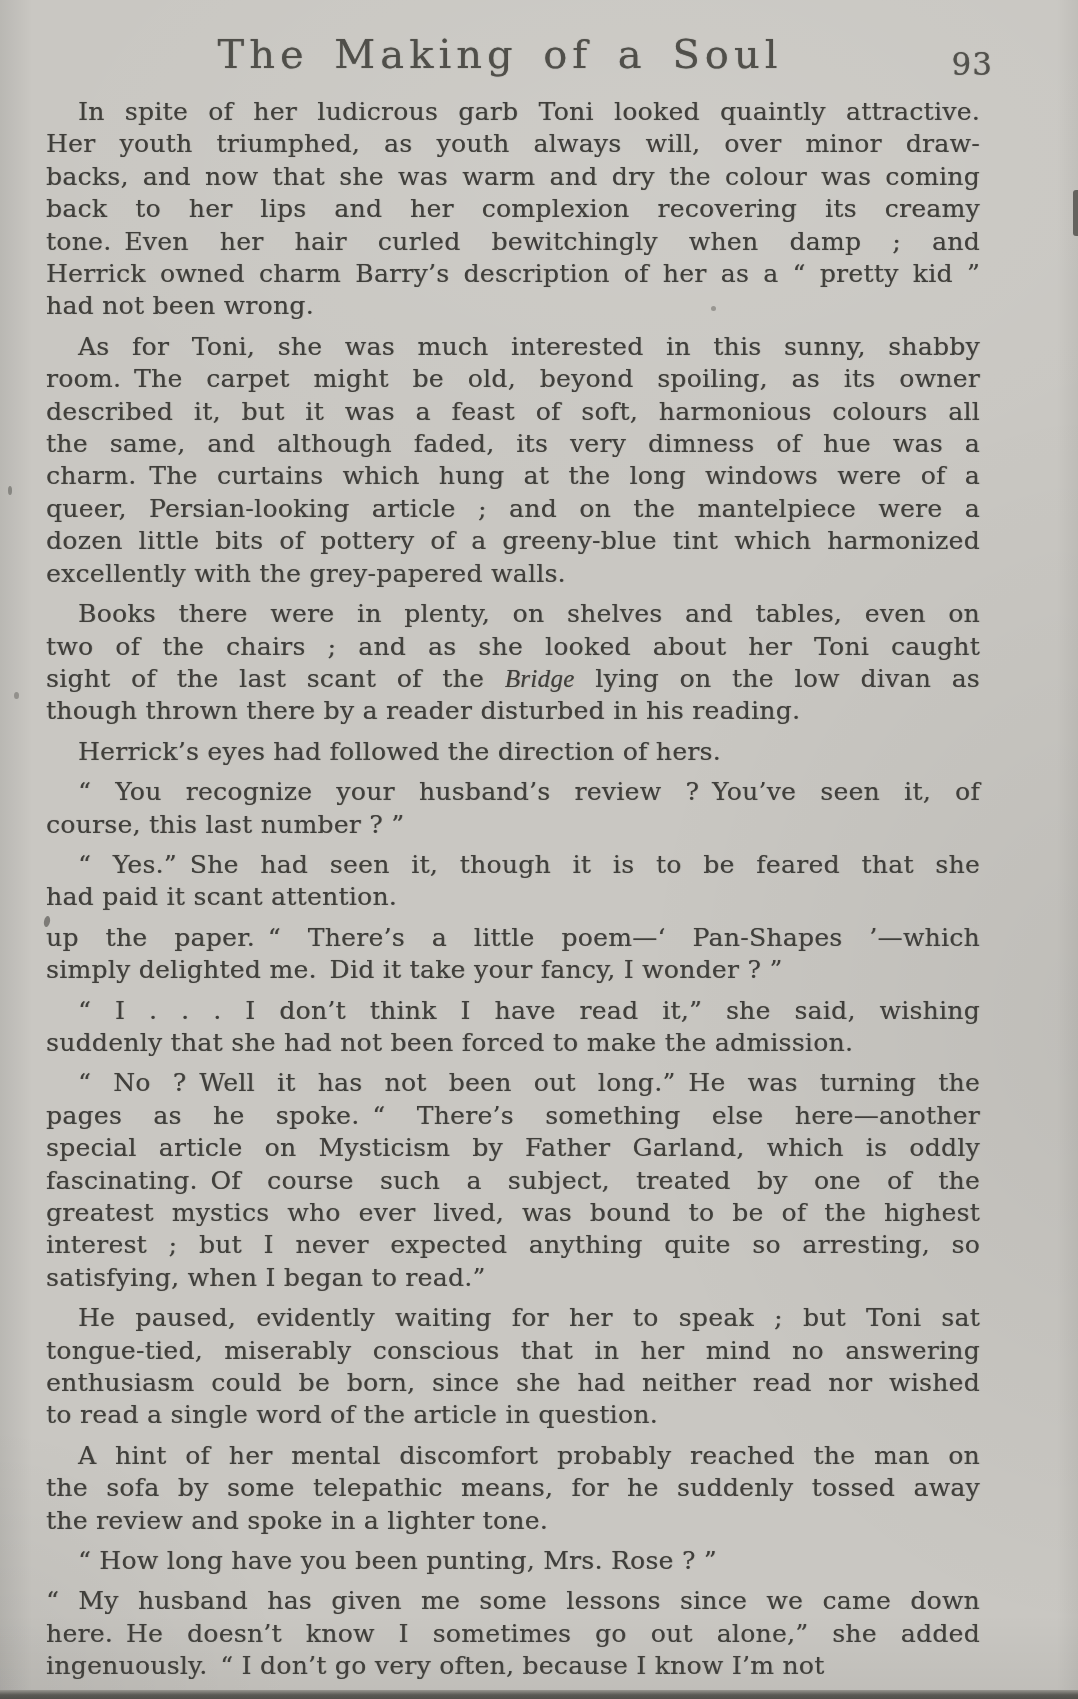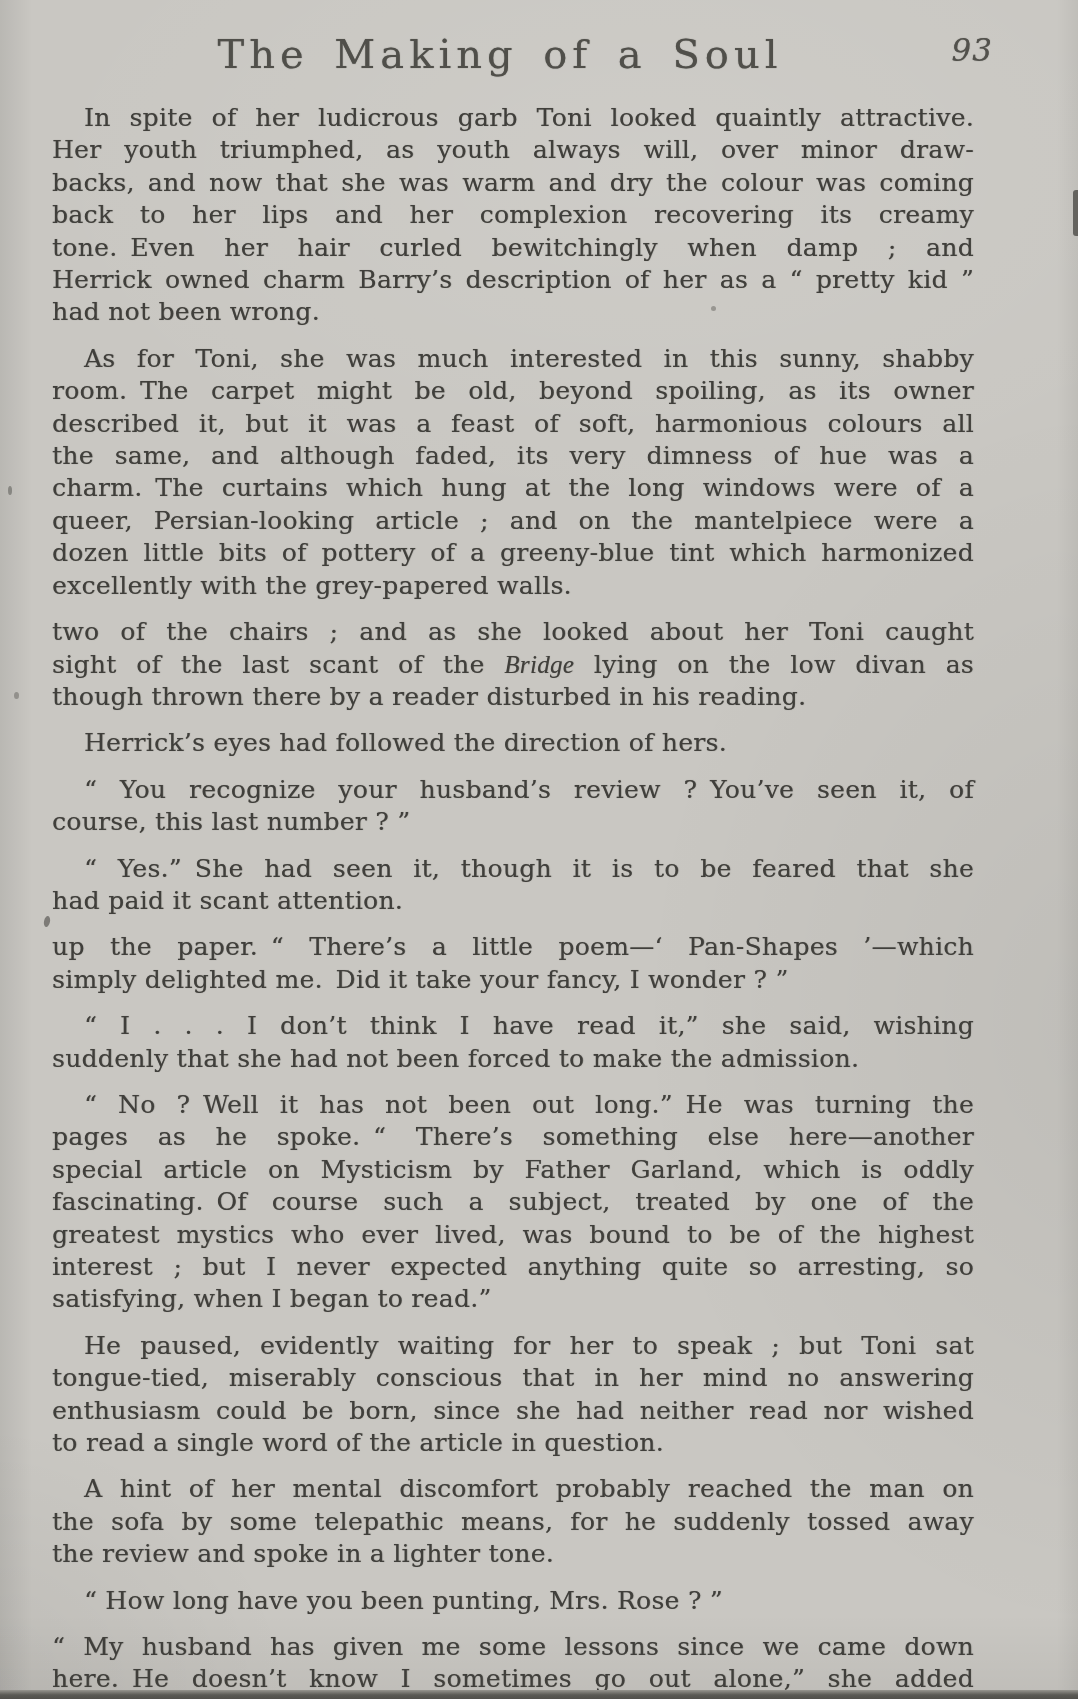--- a/index.html
+++ b/index.html
@@ -32,35 +32,34 @@
     font-size: 40px;
     letter-spacing: 5px;
     word-spacing: 8px;
     color: #504f4a;
     text-shadow: 0 0 1px rgba(62,61,57,0.65);
     white-space: nowrap;
     margin-top: 9px;
   }
   .folio {
     position: absolute;
-    top: 32px;
+    top: 46px;
     right: 85px;
     font-size: 31px;
     letter-spacing: 1px;
     color: #52514c;
     text-shadow: 0 0 1px rgba(62,61,57,0.6);
-    font-style: italic;
   }
   .body-text {
     position: absolute;
     top: 88px;
     left: 38px;
     width: 950px;
   }
-  .para { margin: 14px; }
+  .para { margin: 8px; }
   .line {
     font-size: 25px;
     line-height: 32.4px;
     letter-spacing: 0.3px;
     text-align: justify;
     text-align-last: justify;
     text-shadow: 0.4px 0.4px 0.7px rgba(55,54,50,0.55);
     white-space: normal;
   }
   .line.first { text-indent: 32px; }
@@ -115,20 +114,21 @@
       <div class="line">room. The carpet might be old, beyond spoiling, as its owner</div>
       <div class="line">described it, but it was a feast of soft, harmonious colours all</div>
       <div class="line">the same, and although faded, its very dimness of hue was a</div>
       <div class="line">charm. The curtains which hung at the long windows were of a</div>
       <div class="line">queer, Persian-looking article ; and on the mantelpiece were a</div>
       <div class="line">dozen little bits of pottery of a greeny-blue tint which harmonized</div>
       <div class="line last">excellently with the grey-papered walls.</div>
     </div>
 
     <div class="para">
+      <div class="line first">Books there were in plenty, on shelves and tables, even on</div>
       <div class="line">two of the chairs ; and as she looked about her Toni caught</div>
       <div class="line"><span>sight of the last scant of the </span><span class="italic">Bridge</span><span> lying on the low divan as</span></div>
       <div class="line last">though thrown there by a reader disturbed in his reading.</div>
     </div>
 
     <div class="para">
       <div class="line first last">Herrick’s eyes had followed the direction of hers.</div>
     </div>
 
     <div class="para">

